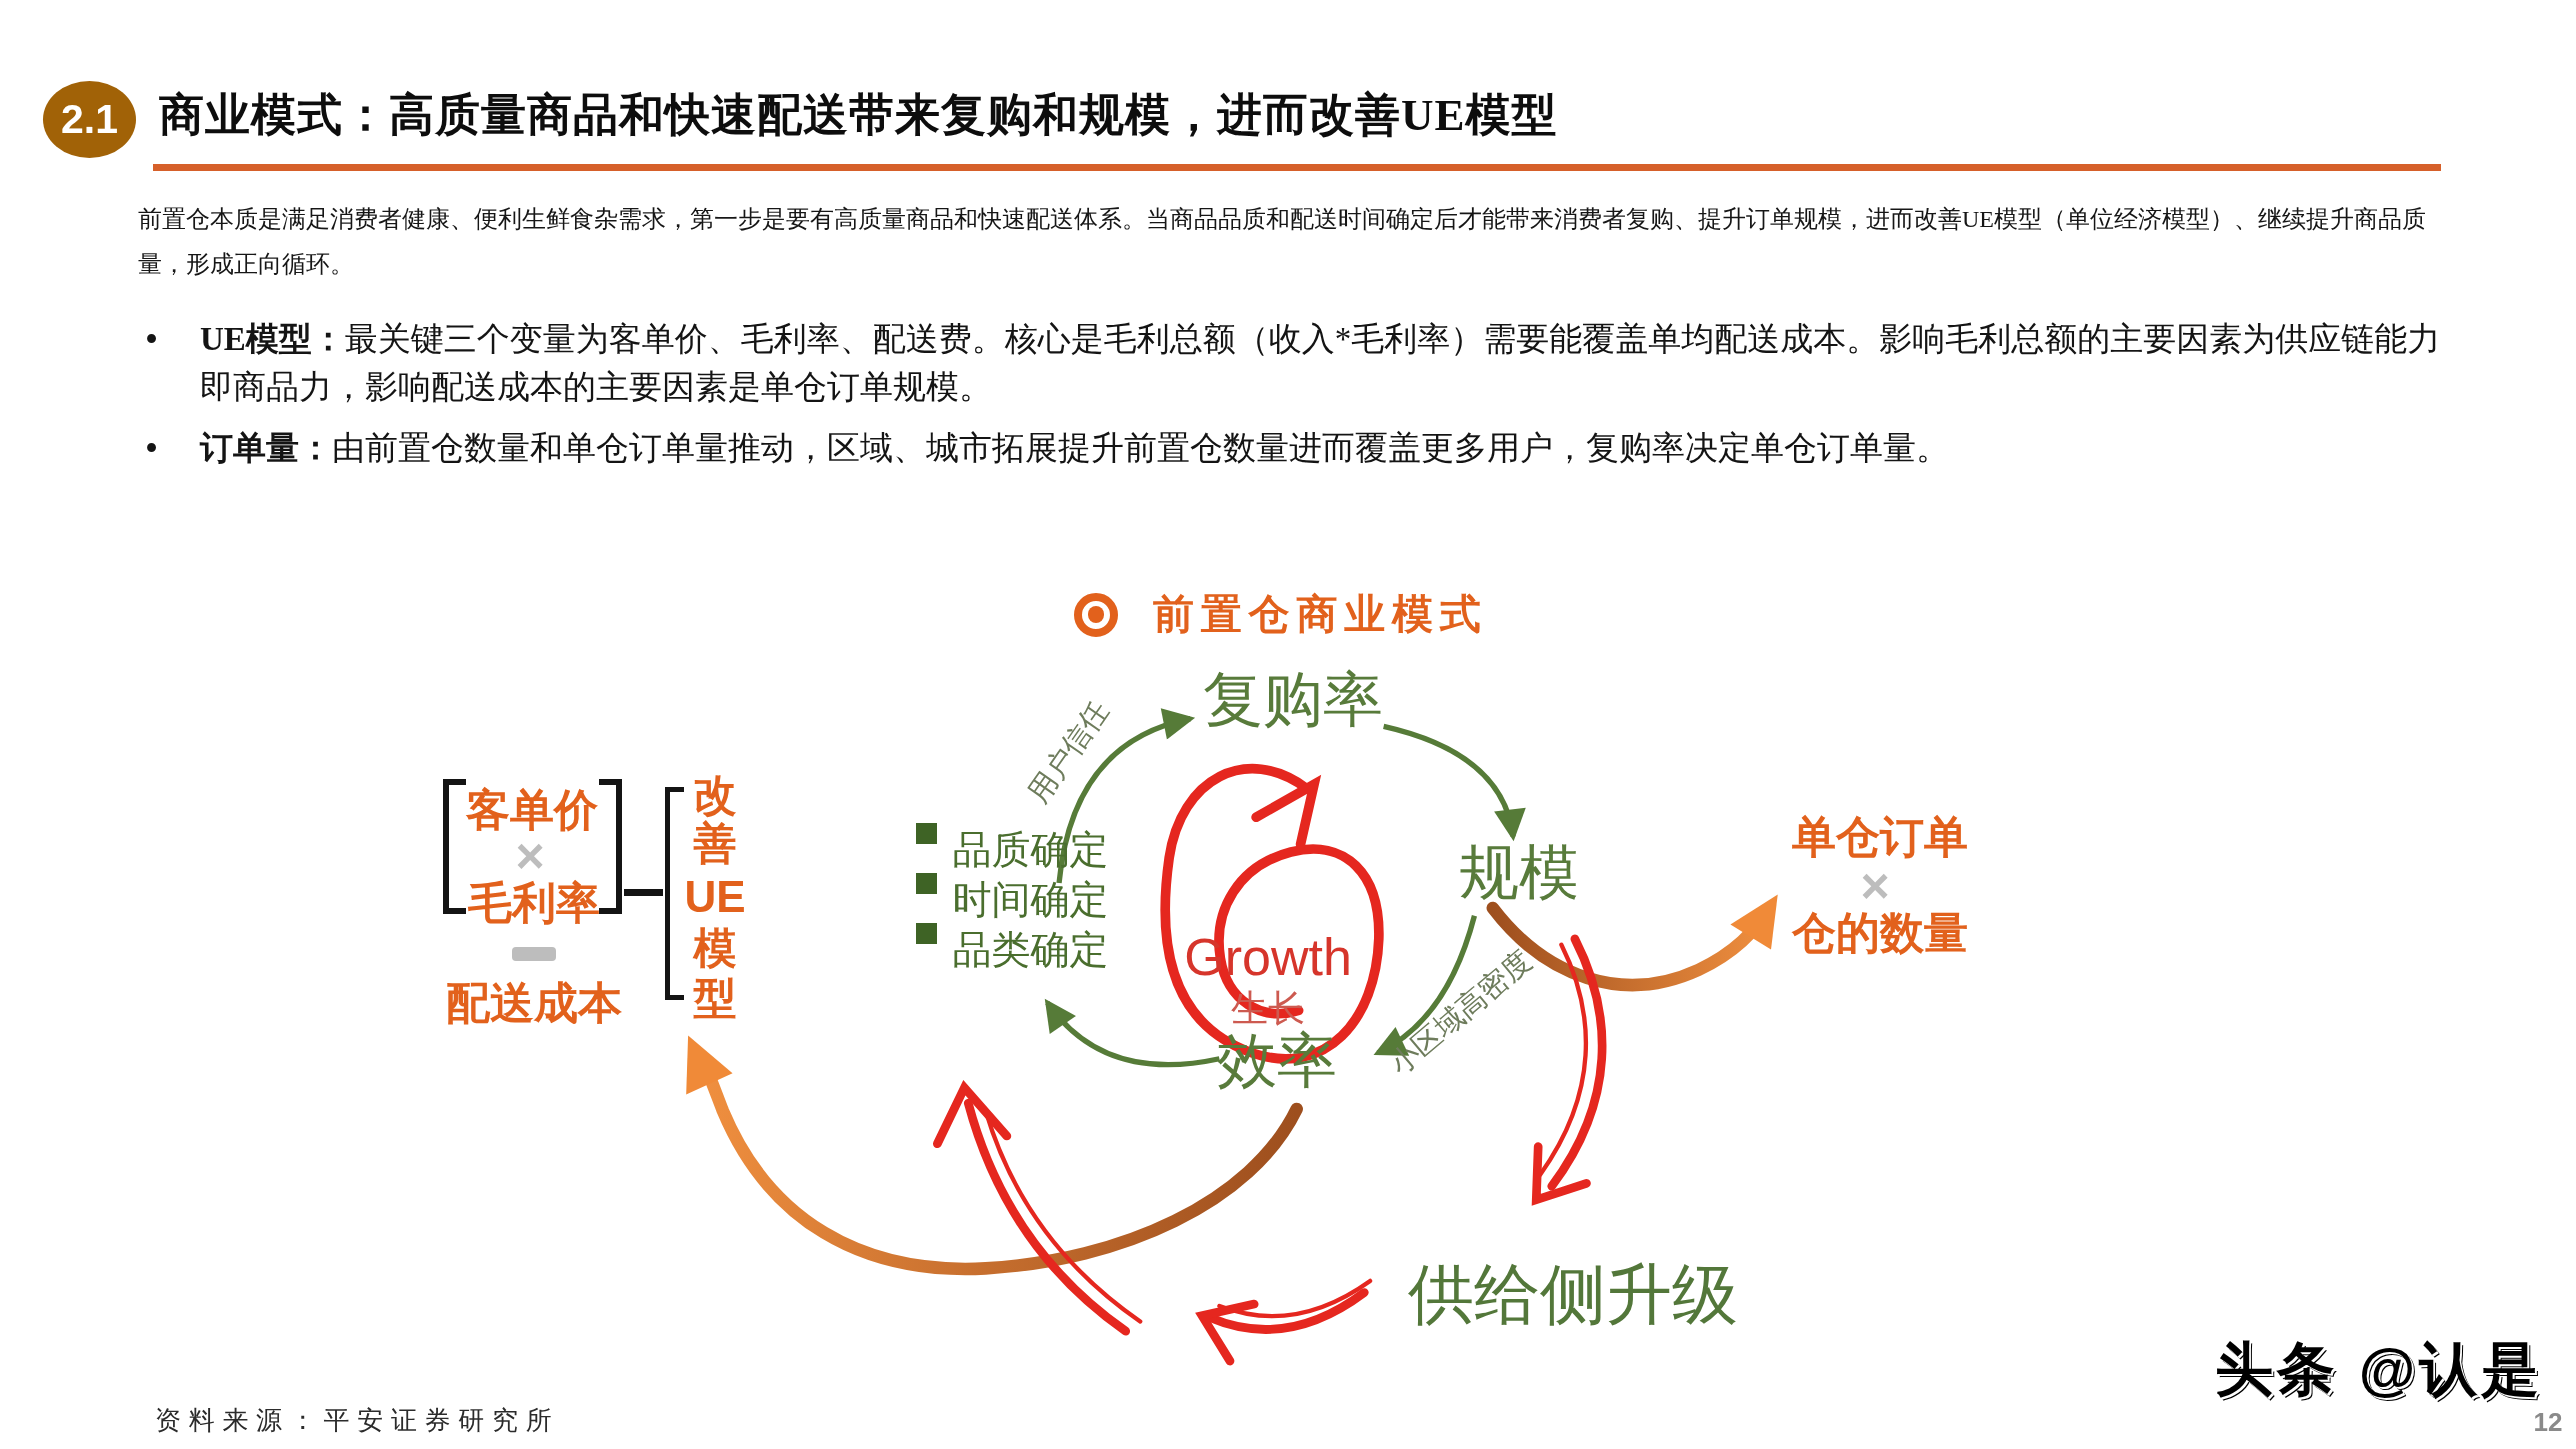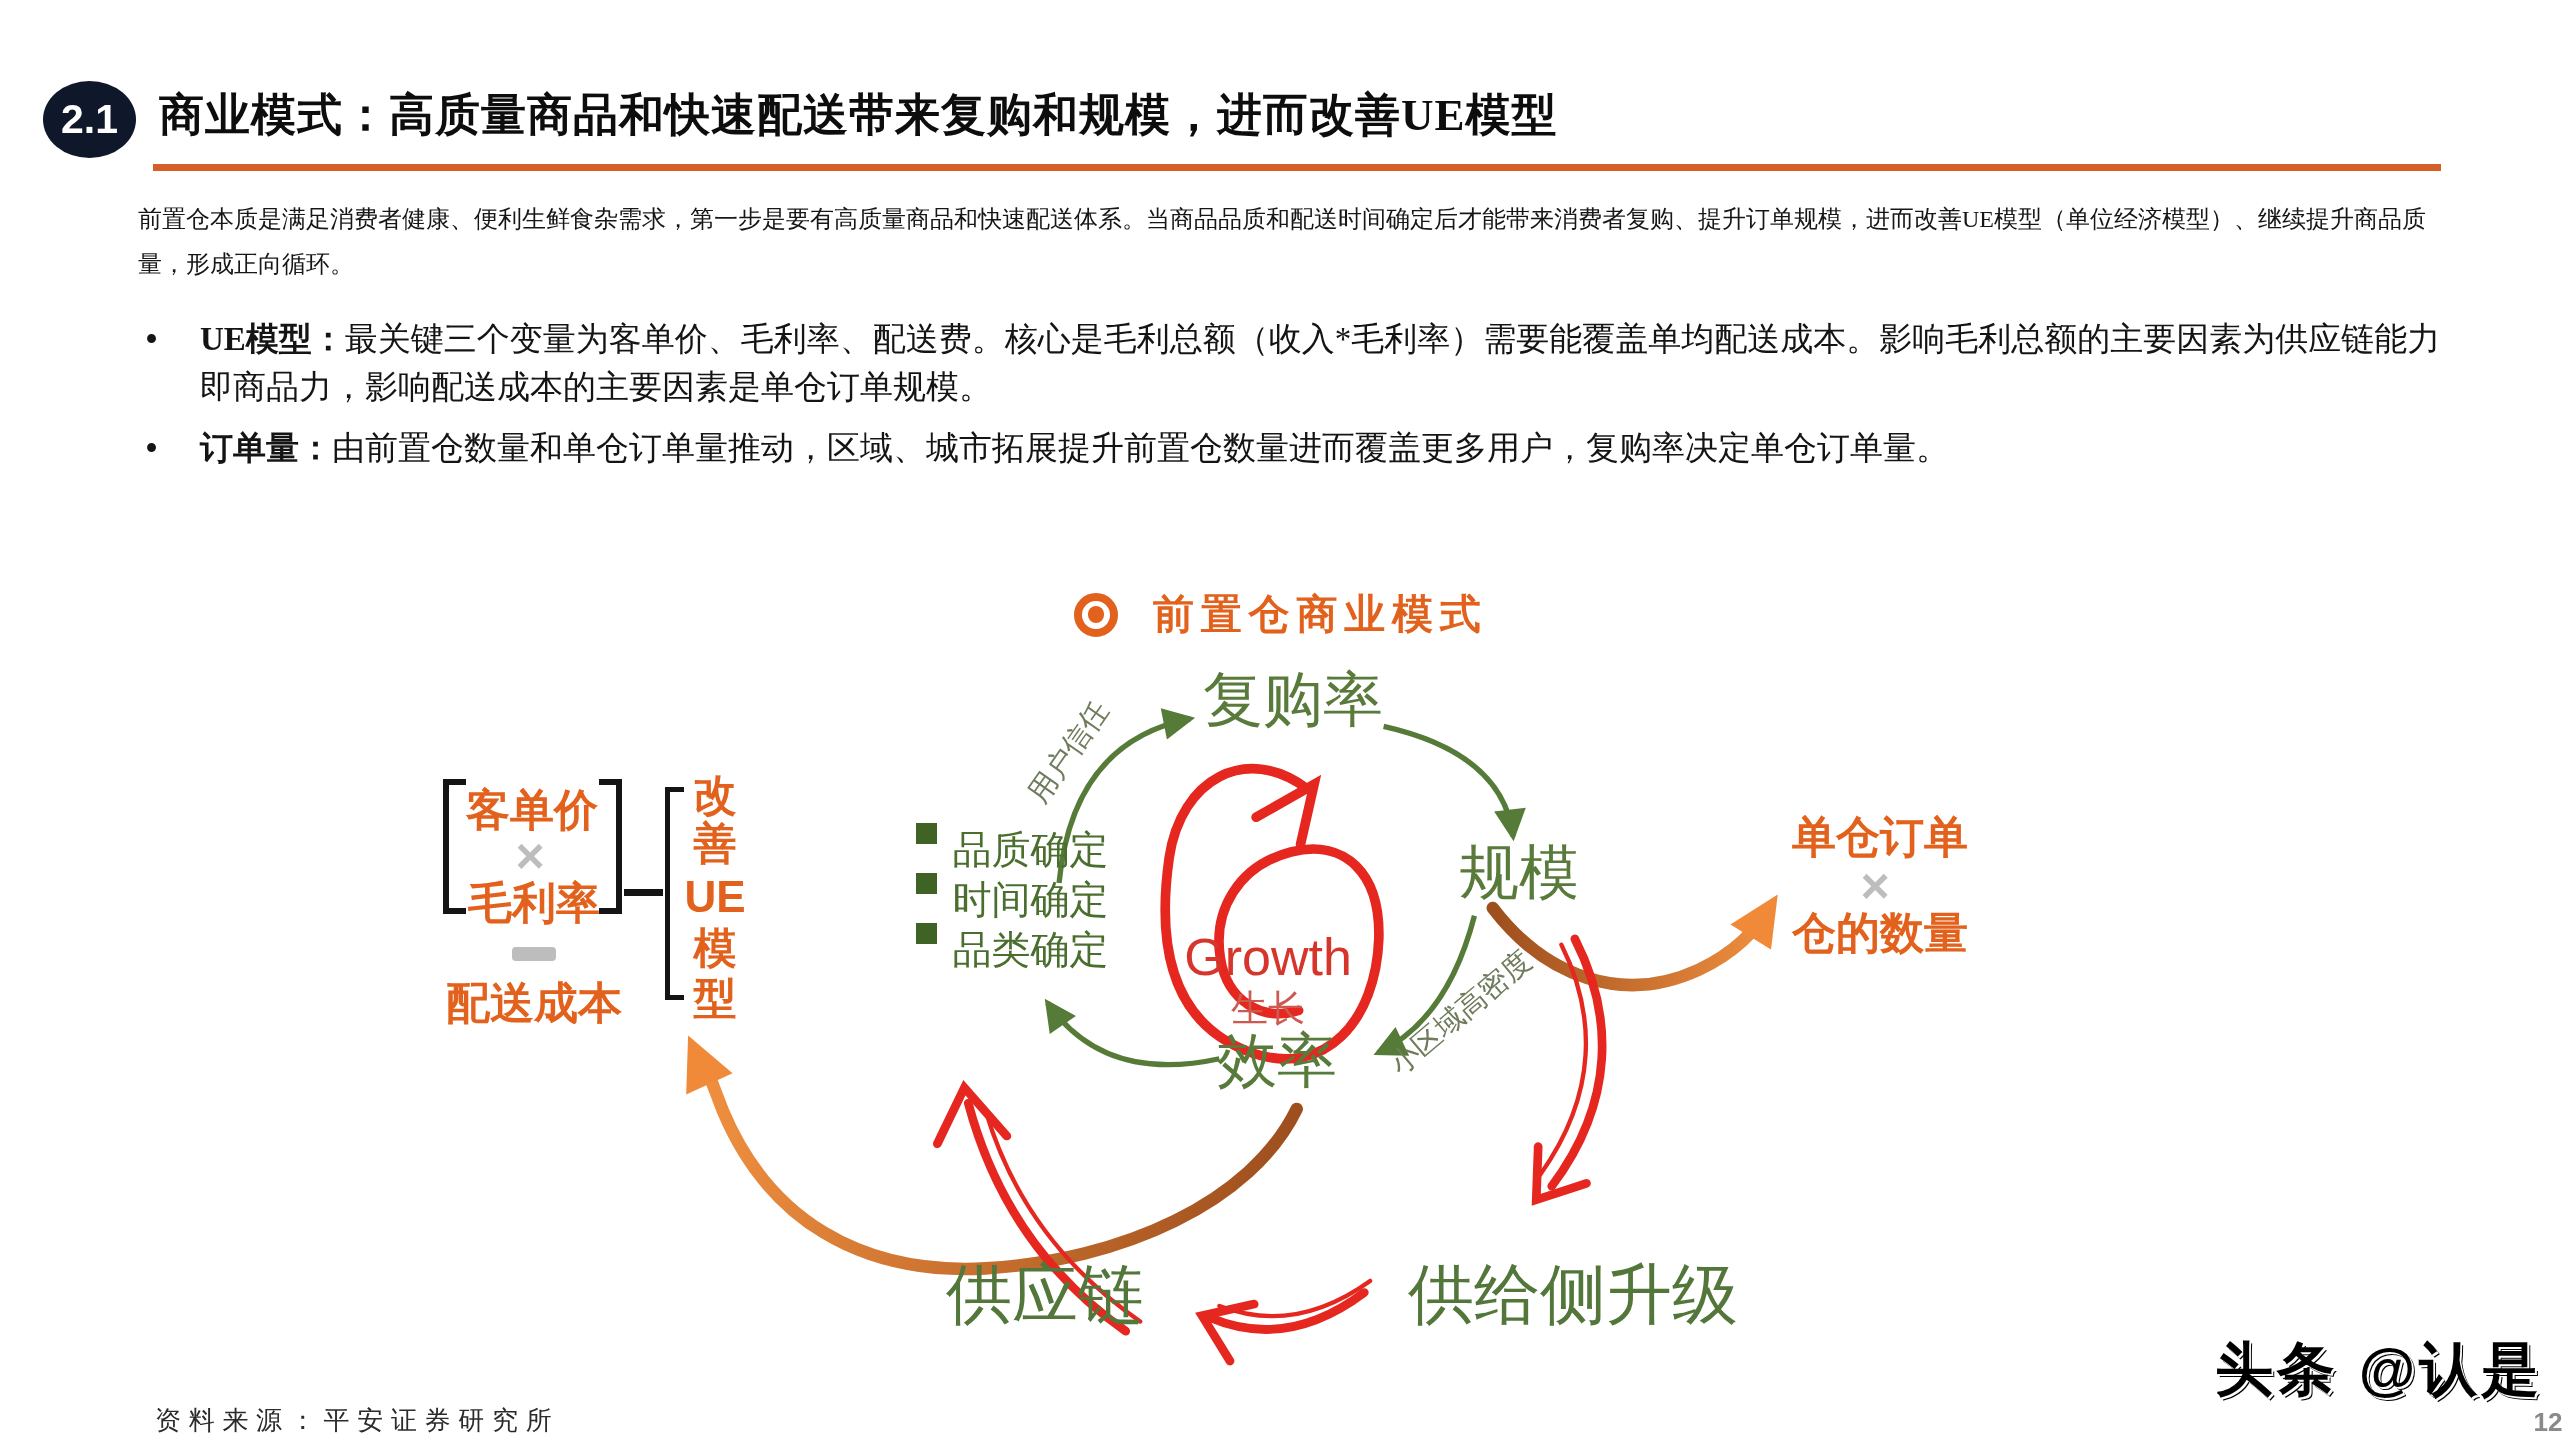--- a/index.html
+++ b/index.html
@@ -1,21 +1,21 @@
 <!DOCTYPE html>
 <html><head>
 <meta charset="utf-8">
 <style>
   html,body{margin:0;padding:0;background:#ffffff;}
   .slide{position:relative;width:2576px;height:1449px;background:#ffffff;overflow:hidden;
          font-family:"Liberation Serif",serif;color:#141414;}
 
   
   .badge{position:absolute;left:43px;top:81px;width:93px;height:77px;border-radius:50%;
-         background:#0f172a;display:flex;align-items:center;justify-content:center;
+         background:#a16207;display:flex;align-items:center;justify-content:center;
          color:#ffffff;font-family:"Liberation Sans",sans-serif;font-weight:bold;font-size:41px;}
   .title{position:absolute;left:159px;top:85px;width:2300px;font-size:45px;font-weight:bold;
          color:#0d0d0d;letter-spacing:1px;white-space:nowrap;}
   .rule{position:absolute;left:153px;top:164px;width:2288px;height:6.8px;background:#D6602A;}
 
   
   .intro{position:absolute;left:138px;top:197px;width:2331px;font-size:24px;line-height:45px;
          color:#161616;margin:0;}
   .bullets{position:absolute;left:140px;top:315px;width:2309px;margin:0;padding:0;list-style:none;}
   .bullets li{position:relative;padding-left:60px;font-size:33px;line-height:48px;margin-bottom:12.6px;}
@@ -149,21 +149,20 @@
   <div class="dg-title">
     <span class="bullseye">
         <span class="dot2"></span>
       </span>
     <span class="dg-title-text">前置仓商业模式</span>
   </div>
 
   <div class="lbl node n-big" style="left:1293px;top:700px;">复购率</div>
   <div class="lbl node n-big" style="left:1519px;top:873px;">规模</div>
   <div class="lbl node n-big" style="left:1277px;top:1061px;">效率</div>
-  <div class="lbl node n-huge" style="left:1045px;top:1295px;">供应链</div>
   <div class="lbl node n-huge" style="left:1546px;top:1295px;margin-left:27px;">供给侧升级</div>
 
   <div class="lbl growth-en" style="left:1268px;top:957px;">Growth</div>
   <div class="lbl growth-zh" style="left:1268px;top:1009px;font-family:Liberation Serif, serif;">生长</div>
 
   <div class="lbl edge" style="left:1069px;top:752px;transform:translate(-50%,-50%) rotate(-55deg);">用户信任</div>
   <div class="lbl edge" style="left:1461px;top:1013px;transform:translate(-50%,-50%) rotate(-40deg);">小区域高密度</div>
 
   <div class="checklist">
     <div class="chk-row">

